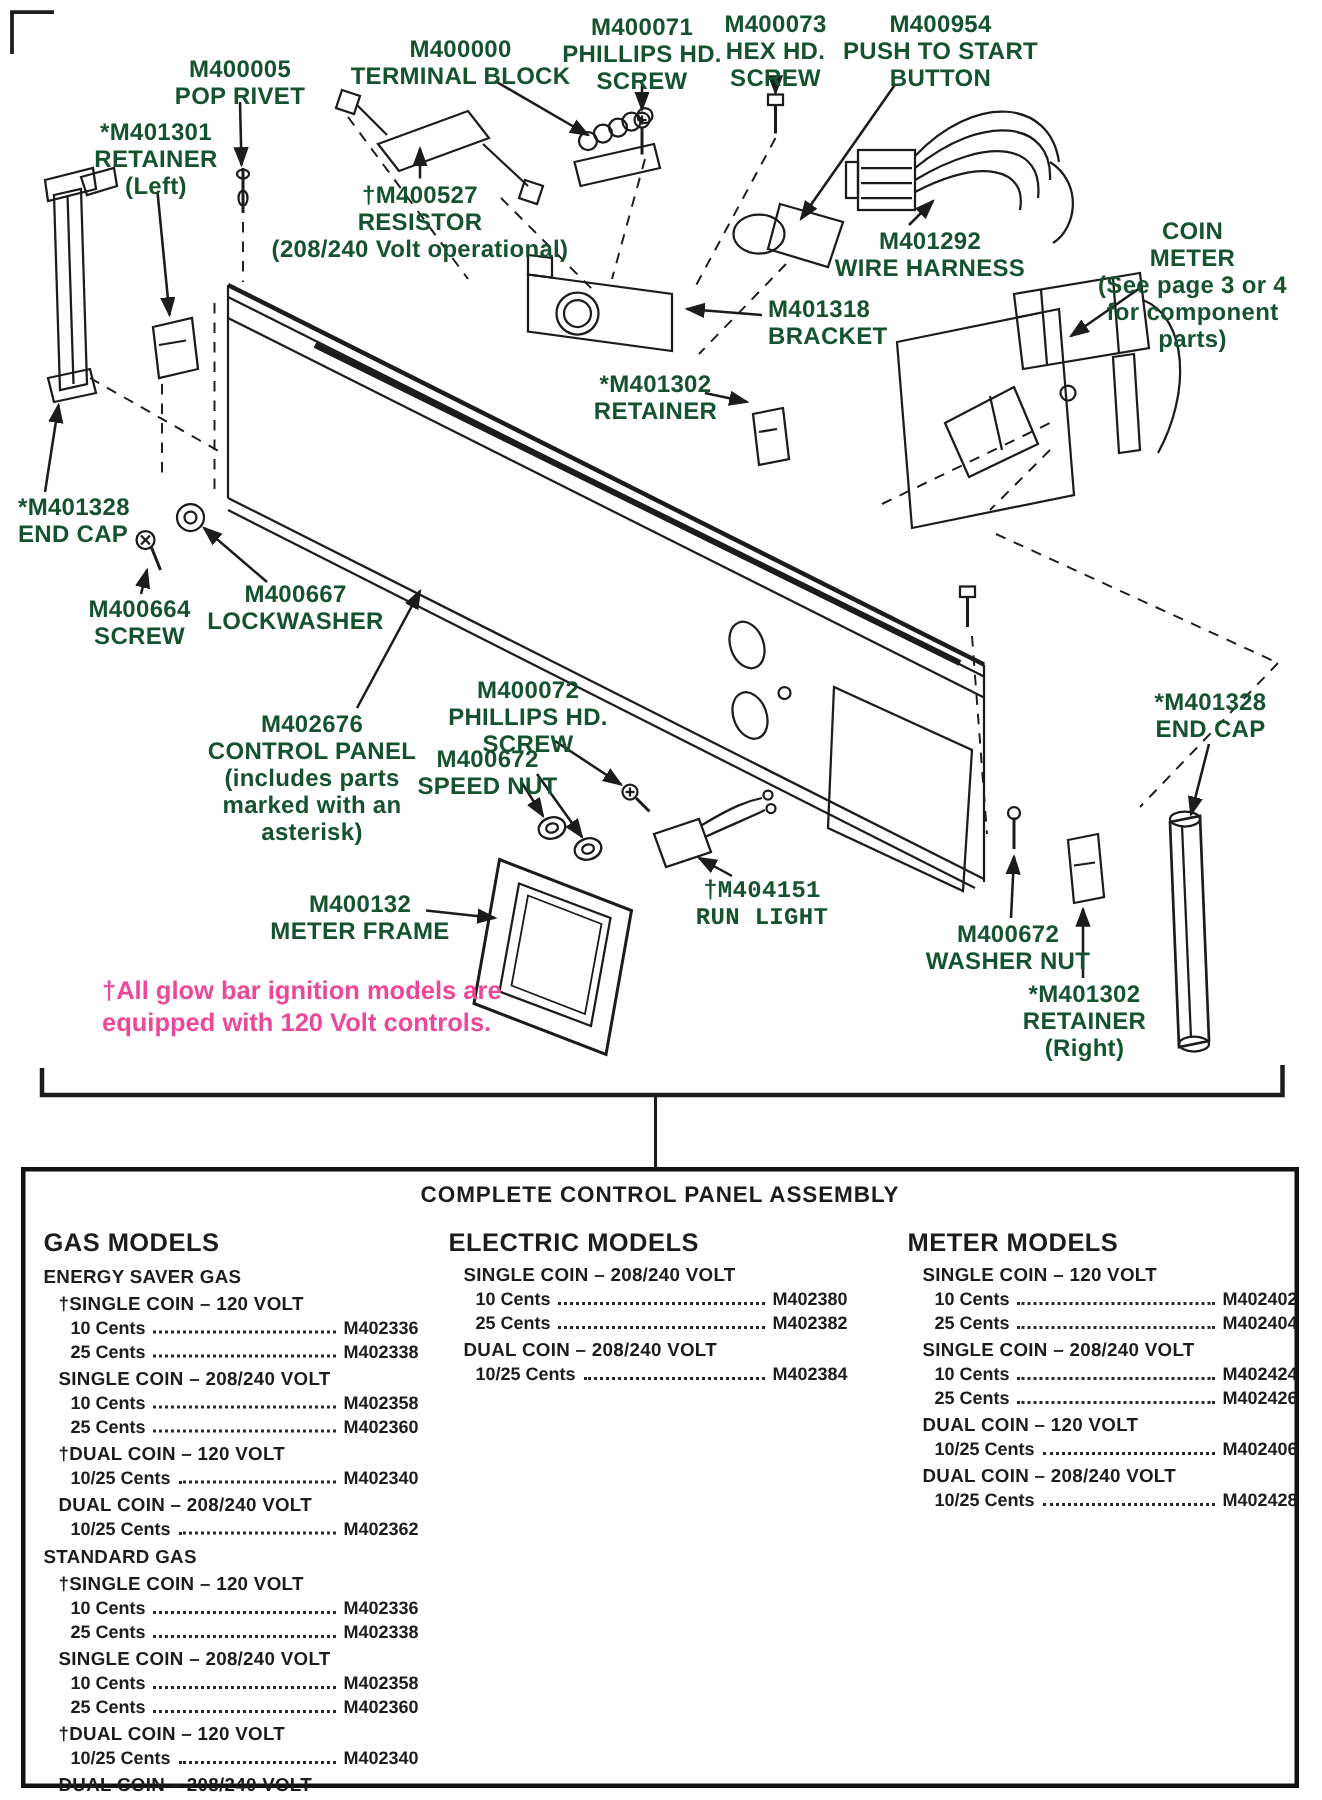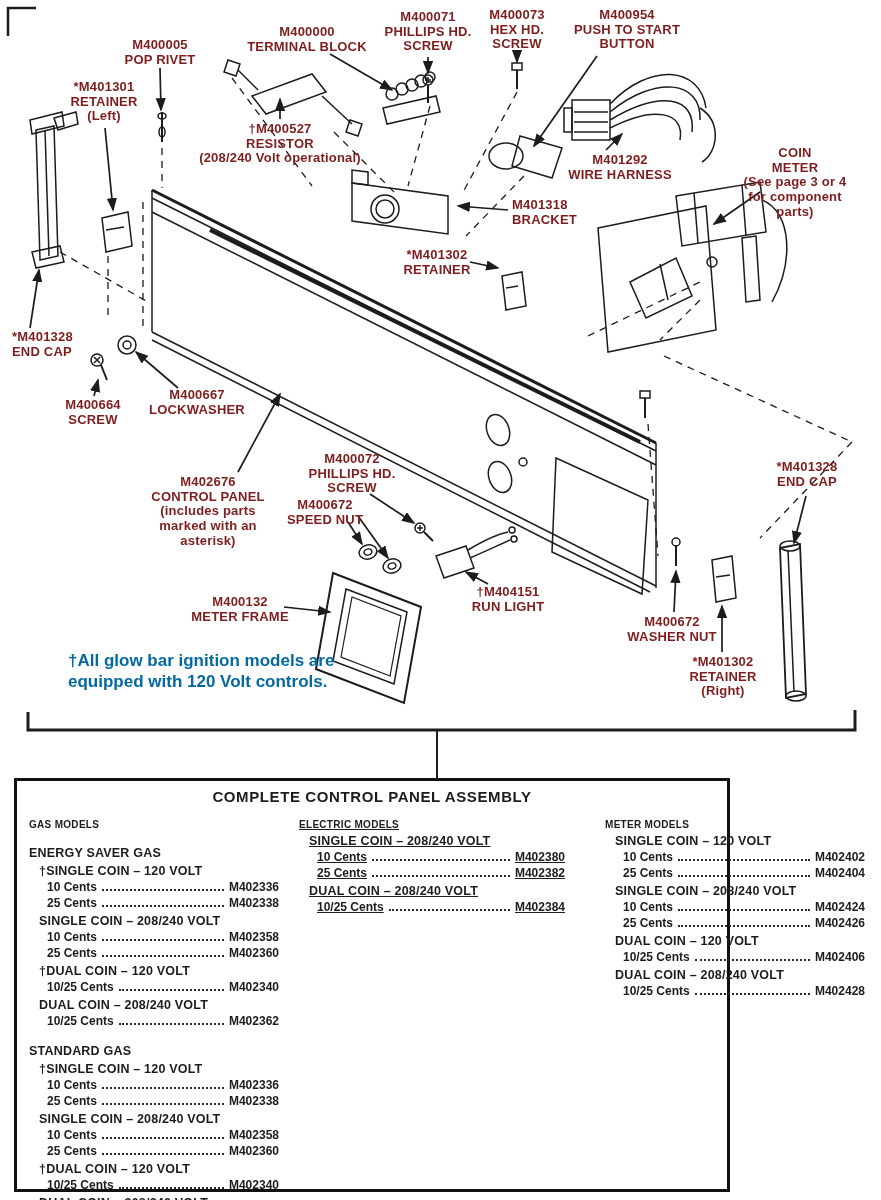--- a/index.html
+++ b/index.html
@@ -1,34 +1,34 @@
 <!DOCTYPE html>
 <html><head>
 <meta charset="utf-8">
 <style>
   html,body{margin:0;padding:0;background:#ffffff;}
   body{position:relative;width:881px;height:1200px;overflow:hidden;
        font-family:"Liberation Sans","DejaVu Sans",sans-serif;color:#1c1c1c;}
   #art{position:absolute;left:0;top:0;width:881px;height:1200px;}
-  .plabel{position:absolute;font-weight:bold;font-size:13px;line-height:1.13;
-          letter-spacing:.2px;white-space:nowrap;color:#7f1d1d;}
+  .plabel{position:absolute;font-weight:bold;font-size:16px;line-height:1.13;
+          letter-spacing:.2px;white-space:nowrap;color:#14532d;}
   .plabel.center{transform:translateX(-50%);text-align:center;}
   #footnote{position:absolute;left:68px;top:650px;font-weight:bold;font-size:17px;
-            line-height:1.25;color:#0369a1;}
-  #assembly-table{position:absolute;left:14px;top:778px;width:716px;height:414px;
+            line-height:1.25;color:#ec4899;}
+  #assembly-table{position:absolute;left:14px;top:778px;width:852px;height:414px;
                   border:3px solid #111;box-sizing:border-box;background:#fff;}
   .table-title{text-align:center;font-weight:bold;font-size:15px;margin-top:7px;
                letter-spacing:.6px;}
   #table-columns{position:absolute;left:0;top:0;width:100%;height:100%;}
   .col{position:absolute;top:38px;}
   .col0{left:12px;width:250px;}
-  .col1{left:282px;width:266px;text-decoration:underline;}
+  .col1{left:282px;width:266px;}
   .col2{left:588px;width:260px;}
-  .col-header{font-weight:bold;font-size:10px;letter-spacing:.3px;}
-  .subheader{font-weight:bold;font-size:12.5px;margin-top:16px;letter-spacing:.2px;}
+  .col-header{font-weight:bold;font-size:17px;letter-spacing:.3px;}
+  .subheader{font-weight:bold;font-size:12.5px;margin-top:5px;letter-spacing:.2px;}
   .group{margin:5px 0 0 10px;}
   .group-title{font-weight:bold;font-size:12.5px;letter-spacing:.2px;line-height:13px;}
   .prow{display:flex;align-items:baseline;font-weight:bold;font-size:12px;
         margin:2px 0 0 8px;line-height:13px;}
   .rlabel{white-space:nowrap;}
   .leader{flex:1;border-bottom:2px dotted #2a2a2a;margin:0 5px;height:9px;min-width:18px;}
   .part{white-space:nowrap;}
 </style>
 </head>
 <body>
@@ -311,21 +311,21 @@
       <div>SPEED NUT</div>
     </div>
     <div class="plabel center" style="left: 807px; top: 460px;">
       <div>*M401328</div>
       <div>END CAP</div>
     </div>
     <div class="plabel center" style="left: 240px; top: 595px;">
       <div>M400132</div>
       <div>METER FRAME</div>
     </div>
-    <div class="plabel center" style="left: 508px; top: 585px;">
+    <div class="plabel center" style="left: 508px; top: 585px; font-family: Liberation Mono, monospace;">
       <div>†M404151</div>
       <div>RUN LIGHT</div>
     </div>
     <div class="plabel center" style="left: 672px; top: 615px;">
       <div>M400672</div>
       <div>WASHER NUT</div>
     </div>
     <div class="plabel center" style="left: 723px; top: 655px;">
       <div>*M401302</div>
       <div>RETAINER</div>

